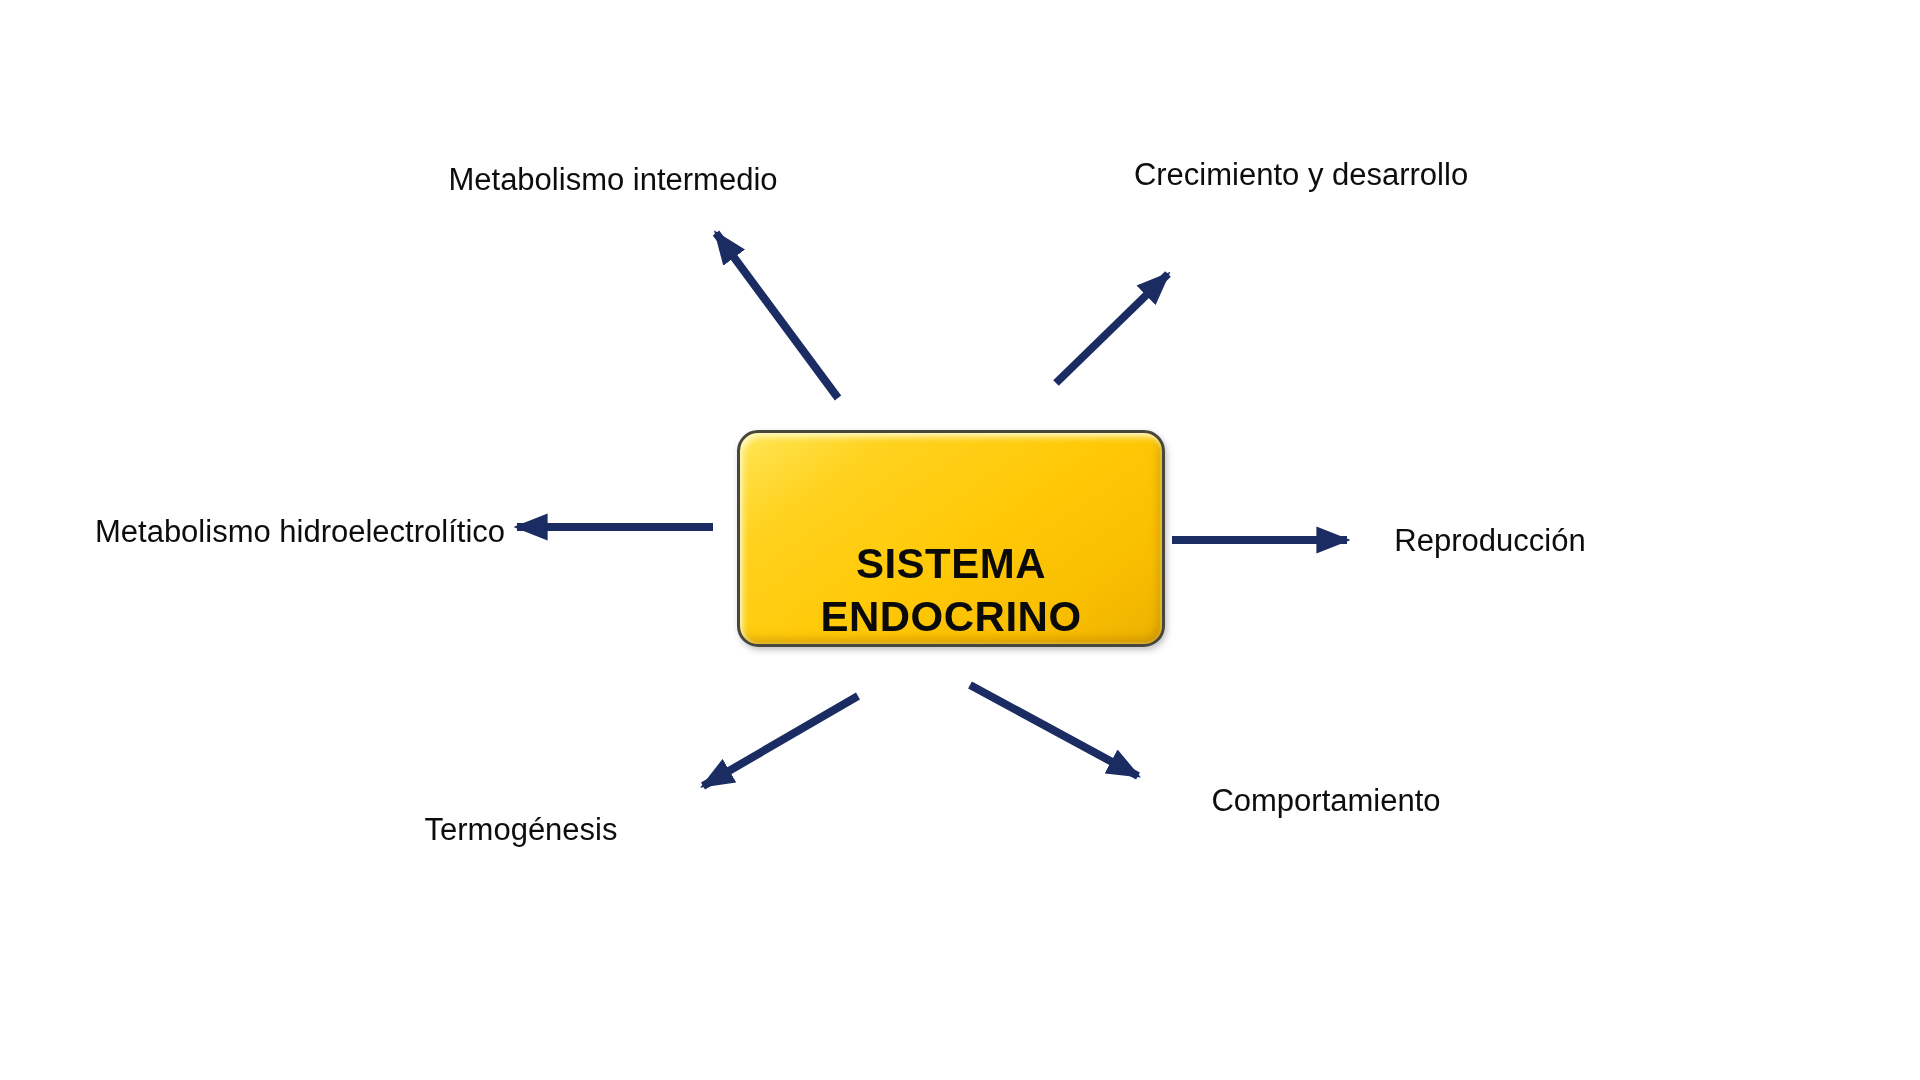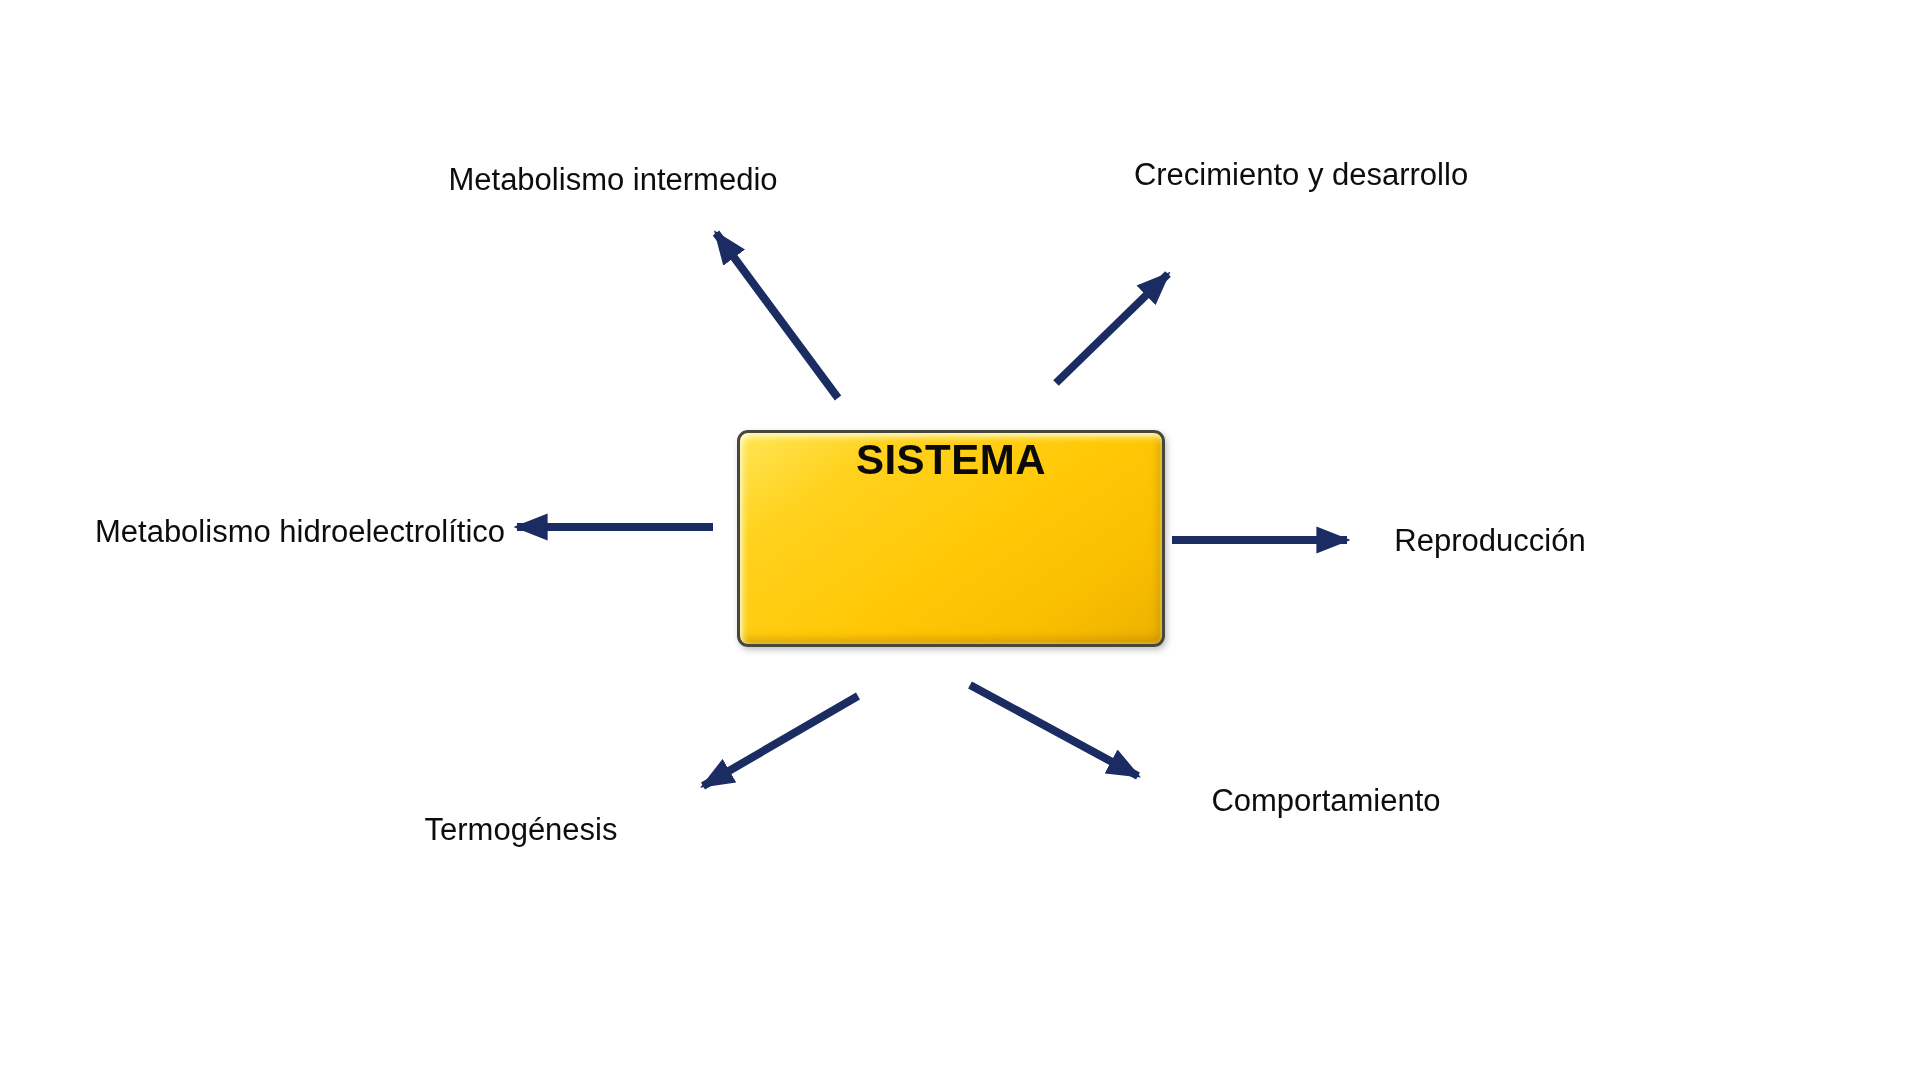--- a/index.html
+++ b/index.html
@@ -30,36 +30,36 @@
     fill: var(--arrow, #1a2c62);
   }
   .central-node {
     position: absolute;
     left: 737px;
     top: 430px;
     width: 428px;
     height: 217px;
     box-sizing: border-box;
     border: 3px solid #47473e;
-    border-radius: 11px;
+    border-radius: 21px;
     background: linear-gradient(145deg,
       var(--box-fill-light, #ffe656) 0%,
       #ffd21e 22%,
       var(--box-fill, #ffc907) 52%,
       #f8bd00 82%,
       #eab000 100%);
     box-shadow:
       inset 3px 4px 6px rgba(255,255,210,0.85),
       inset -3px -5px 9px rgba(160,105,0,0.40),
       inset 0 0 0 2px rgba(255,235,130,0.35),
       2px 3px 6px rgba(80,80,80,0.35);
     display: flex;
     flex-direction: column;
     align-items: center;
-    justify-content: flex-start;
+    justify-content: flex-end;
   }
   .central-node .title-line {
     font-size: 42px;
     font-weight: bold;
     color: #0a0a0a;
     line-height: 1.28;
     letter-spacing: 0.5px;
     white-space: nowrap;
   }
   .node-label {
@@ -98,20 +98,21 @@
     <line class="arrow-line" x1="838" y1="398" x2="716" y2="233" marker-end="url(#ah)"></line>
     <line class="arrow-line" x1="1056" y1="383" x2="1168" y2="274" marker-end="url(#ah)"></line>
     <line class="arrow-line" x1="713" y1="527" x2="517" y2="527" marker-end="url(#ah)"></line>
     <line class="arrow-line" x1="1172" y1="540" x2="1347" y2="540" marker-end="url(#ah)"></line>
     <line class="arrow-line" x1="858" y1="696" x2="703" y2="786" marker-end="url(#ah)"></line>
     <line class="arrow-line" x1="970" y1="685" x2="1138" y2="776" marker-end="url(#ah)"></line>
   </svg>
 
   <div class="central-node">
     <span class="title-line">SISTEMA</span>
+    <span class="title-line">ENDOCRINO</span>
   </div>
 
   <div class="node-label label-metabolismo">Metabolismo intermedio</div>
   <div class="node-label label-crecimiento">Crecimiento y desarrollo</div>
   <div class="node-label label-equilibrio">Metabolismo hidroelectrolítico</div>
   <div class="node-label label-reproduccion">Reproducción</div>
   <div class="node-label label-termogenesis">Termogénesis</div>
   <div class="node-label label-comportamiento">Comportamiento</div>
 
 

